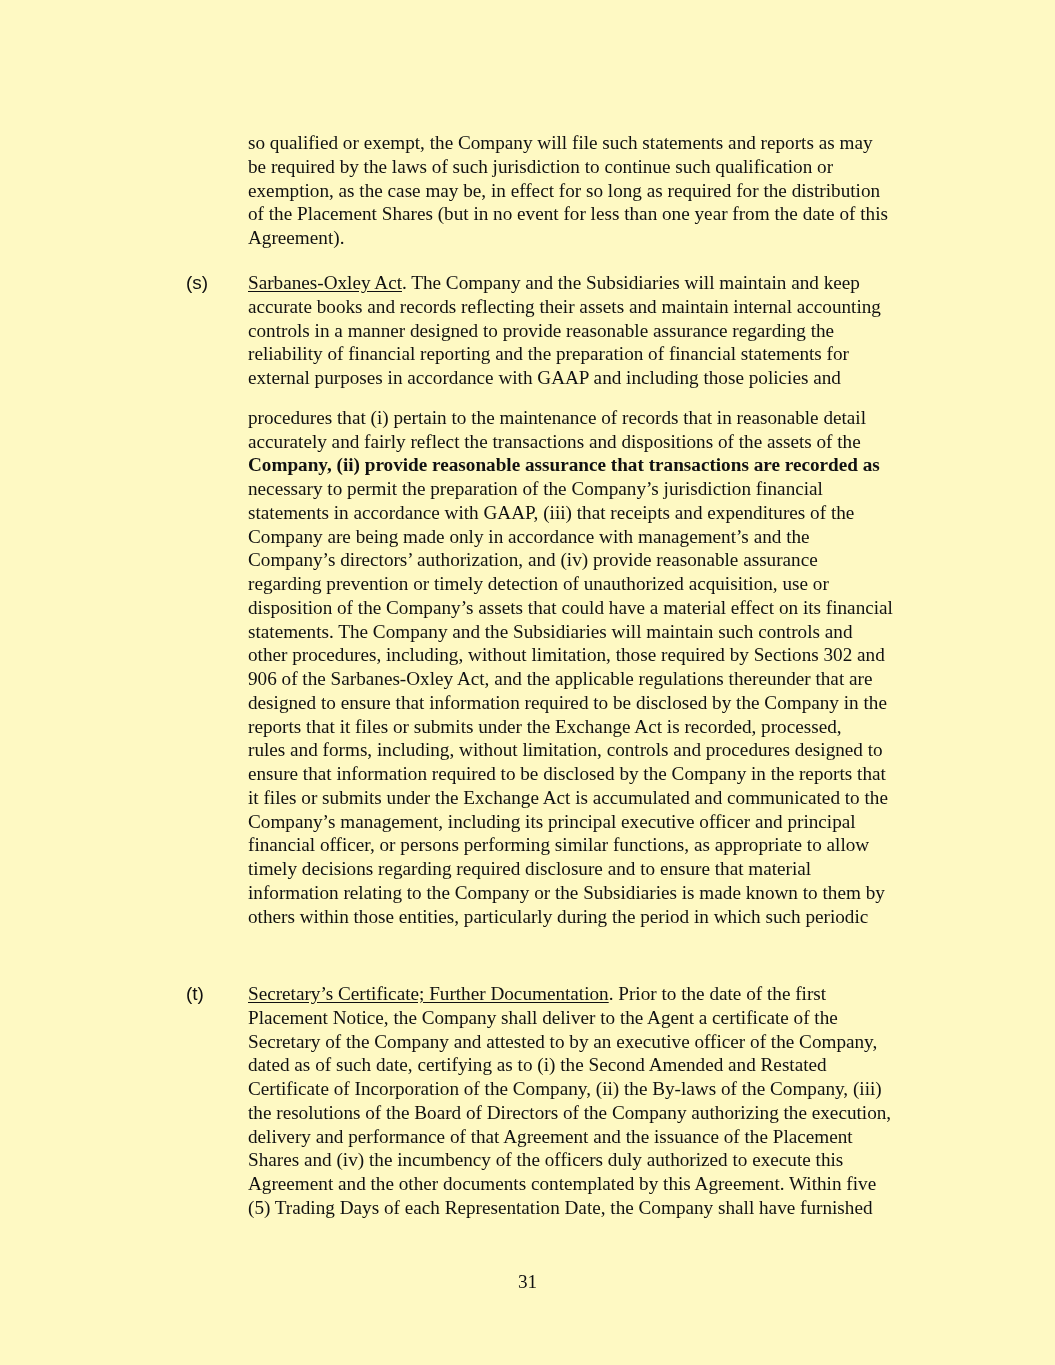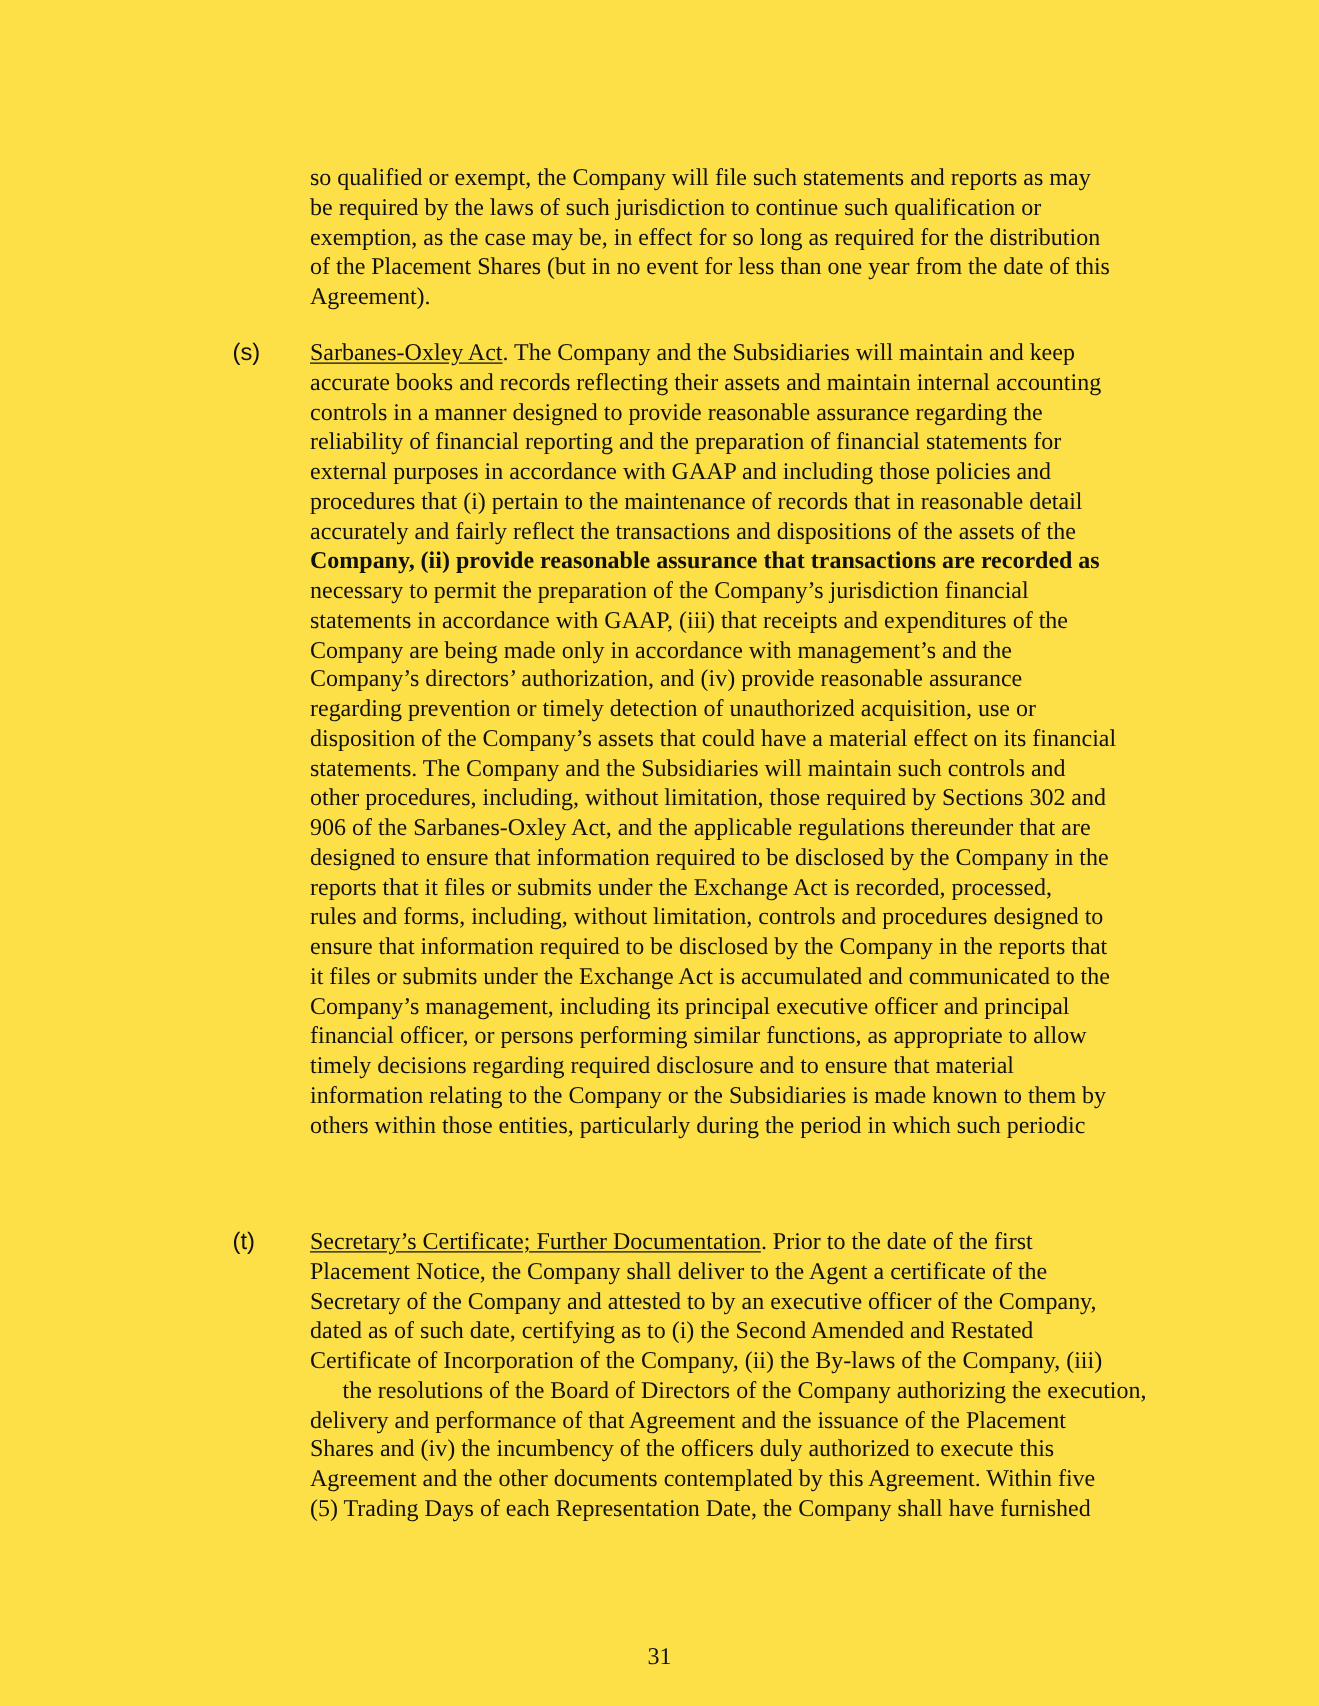--- a/index.html
+++ b/index.html
@@ -1,30 +1,30 @@
 <!DOCTYPE html>
 <html><head>
 <meta charset="utf-8">
 <style>
   html, body { margin: 0; padding: 0; background: #ffffff; }
   body { width: 1055px; height: 1365px; position: relative; overflow: hidden; }
   .page {
     position: absolute; left: 0; top: 0; width: 1055px; height: 1365px;
-    background: #fde047; color: #111111;
+    background: #fef9c3; color: #111111;
     font-family: "Liberation Serif", "DejaVu Serif", serif;
   }
   .block { position: absolute; left: 248px; width: 683px; font-size: 19.2px; line-height: 23.75px; }
   .line { display: block; white-space: nowrap; text-align: justify; text-align-last: justify; height: 23.75px; }
   .line.last { text-align: left; text-align-last: left; }
   .marker {
     position: absolute; left: 186px; font-family: "Liberation Sans", "DejaVu Sans", sans-serif;
     font-size: 19px; line-height: 23.75px; color: #111;
   }
   .heading { text-decoration: underline; text-underline-offset: 2px; }
-  .page-number { position: absolute; left: 0; width: 1055px; top: 1314px; text-align: center; font-size: 19.2px; line-height: 24px; }
+  .page-number { position: absolute; left: 0; width: 1055px; top: 1270px; text-align: center; font-size: 19.2px; line-height: 24px; }
 </style>
 </head>
 <body>
 
 <div class="page">
 
   <div class="block" style="top:131px;">
     <span class="line" style="word-spacing: 0px; text-align: left; text-align-last: left; display: block; width: max-content;">so qualified or exempt, the Company will file such statements and reports as may</span>
     <span class="line" style="word-spacing: 0px; text-align: left; text-align-last: left; display: block; width: max-content;">be required by the laws of such jurisdiction to continue such qualification or</span>
     <span class="line" style="word-spacing: 0px; text-align: left; text-align-last: left; display: block; width: max-content;">exemption, as the case may be, in effect for so long as required for the distribution</span>
@@ -32,21 +32,21 @@
     <span class="line last">Agreement).</span>
   </div>
 
   <div class="marker" style="top:271px;">(s)</div>
   <div class="block" style="top:271px;">
     <span class="line" style="word-spacing: 0px; text-align: left; text-align-last: left; display: block; width: max-content;"><span class="heading">Sarbanes-Oxley Act</span><span>.  The Company and the Subsidiaries will maintain and keep</span></span>
     <span class="line" style="word-spacing: 0px; text-align: left; text-align-last: left; display: block; width: max-content;">accurate books and records reflecting their assets and maintain internal accounting</span>
     <span class="line" style="word-spacing: 0px; text-align: left; text-align-last: left; display: block; width: max-content;">controls in a manner designed to provide reasonable assurance regarding the</span>
     <span class="line" style="word-spacing: 0px; text-align: left; text-align-last: left; display: block; width: max-content;">reliability of financial reporting and the preparation of financial statements for</span>
     <span class="line" style="word-spacing: 0px; text-align: left; text-align-last: left; display: block; width: max-content;">external purposes in accordance with GAAP and including those policies and</span>
-    <span class="line" style="word-spacing: 0px; text-align: left; text-align-last: left; display: block; width: max-content;">procedures that (i) pertain to the maintenance of records that in reasonable detail</span>
+    <span class="line" style="word-spacing: 0px; text-align: left; text-align-last: left; display: block; width: max-content; margin-top: 16px;">procedures that (i) pertain to the maintenance of records that in reasonable detail</span>
     <span class="line" style="word-spacing: 0px; text-align: left; text-align-last: left; display: block; width: max-content;">accurately and fairly reflect the transactions and dispositions of the assets of the</span>
     <span class="line" style="word-spacing: 0px; text-align: left; text-align-last: left; display: block; width: max-content; font-weight: bold;">Company, (ii) provide reasonable assurance that transactions are recorded as</span>
     <span class="line" style="word-spacing: 0px; text-align: left; text-align-last: left; display: block; width: max-content;">necessary to permit the preparation of the Company’s jurisdiction financial</span>
     <span class="line" style="word-spacing: 0px; text-align: left; text-align-last: left; display: block; width: max-content;">statements in accordance with GAAP, (iii) that receipts and expenditures of the</span>
     <span class="line" style="word-spacing: 0px; text-align: left; text-align-last: left; display: block; width: max-content;">Company are being made only in accordance with management’s and the</span>
     <span class="line" style="word-spacing: 0px; text-align: left; text-align-last: left; display: block; width: max-content;">Company’s directors’ authorization, and (iv) provide reasonable assurance</span>
     <span class="line" style="word-spacing: 0px; text-align: left; text-align-last: left; display: block; width: max-content;">regarding prevention or timely detection of unauthorized acquisition, use or</span>
     <span class="line" style="word-spacing: 0px; text-align: left; text-align-last: left; display: block; width: max-content;">disposition of the Company’s assets that could have a material effect on its financial</span>
     <span class="line" style="word-spacing: 0px; text-align: left; text-align-last: left; display: block; width: max-content;">statements.  The Company and the Subsidiaries will maintain such controls and</span>
     <span class="line" style="word-spacing: 0px; text-align: left; text-align-last: left; display: block; width: max-content;">other procedures, including, without limitation, those required by Sections 302 and</span>
@@ -63,21 +63,21 @@
     <span class="line last">others within those entities, particularly during the period in which such periodic</span>
   </div>
 
   <div class="marker" style="top:982px;">(t)</div>
   <div class="block" style="top:982px;">
     <span class="line" style="word-spacing: 0px; text-align: left; text-align-last: left; display: block; width: max-content;"><span class="heading">Secretary’s Certificate; Further Documentation</span><span>.  Prior to the date of the first</span></span>
     <span class="line" style="word-spacing: 0px; text-align: left; text-align-last: left; display: block; width: max-content;">Placement Notice, the Company shall deliver to the Agent a certificate of the</span>
     <span class="line" style="word-spacing: 0px; text-align: left; text-align-last: left; display: block; width: max-content;">Secretary of the Company and attested to by an executive officer of the Company,</span>
     <span class="line" style="word-spacing: 0px; text-align: left; text-align-last: left; display: block; width: max-content;">dated as of such date, certifying as to (i) the Second Amended and Restated</span>
     <span class="line" style="word-spacing: 0px; text-align: left; text-align-last: left; display: block; width: max-content;">Certificate of Incorporation of the Company, (ii) the By-laws of the Company, (iii)</span>
-    <span class="line" style="word-spacing: 0px; text-align: left; text-align-last: left; display: block; width: max-content; margin-left: 26px;">the resolutions of the Board of Directors of the Company authorizing the execution,</span>
+    <span class="line" style="word-spacing: 0px; text-align: left; text-align-last: left; display: block; width: max-content;">the resolutions of the Board of Directors of the Company authorizing the execution,</span>
     <span class="line" style="word-spacing: 0px; text-align: left; text-align-last: left; display: block; width: max-content;">delivery and performance of that Agreement and the issuance of the Placement</span>
     <span class="line" style="word-spacing: 0px; text-align: left; text-align-last: left; display: block; width: max-content;">Shares and (iv) the incumbency of the officers duly authorized to execute this</span>
     <span class="line" style="word-spacing: 0px; text-align: left; text-align-last: left; display: block; width: max-content;">Agreement and the other documents contemplated by this Agreement.  Within five</span>
     <span class="line" style="word-spacing: 0px; text-align: left; text-align-last: left; display: block; width: max-content;">(5) Trading Days of each Representation Date, the Company shall have furnished</span>
   </div>
 
   <div class="page-number">31</div>
 </div>
 
 </body></html>

